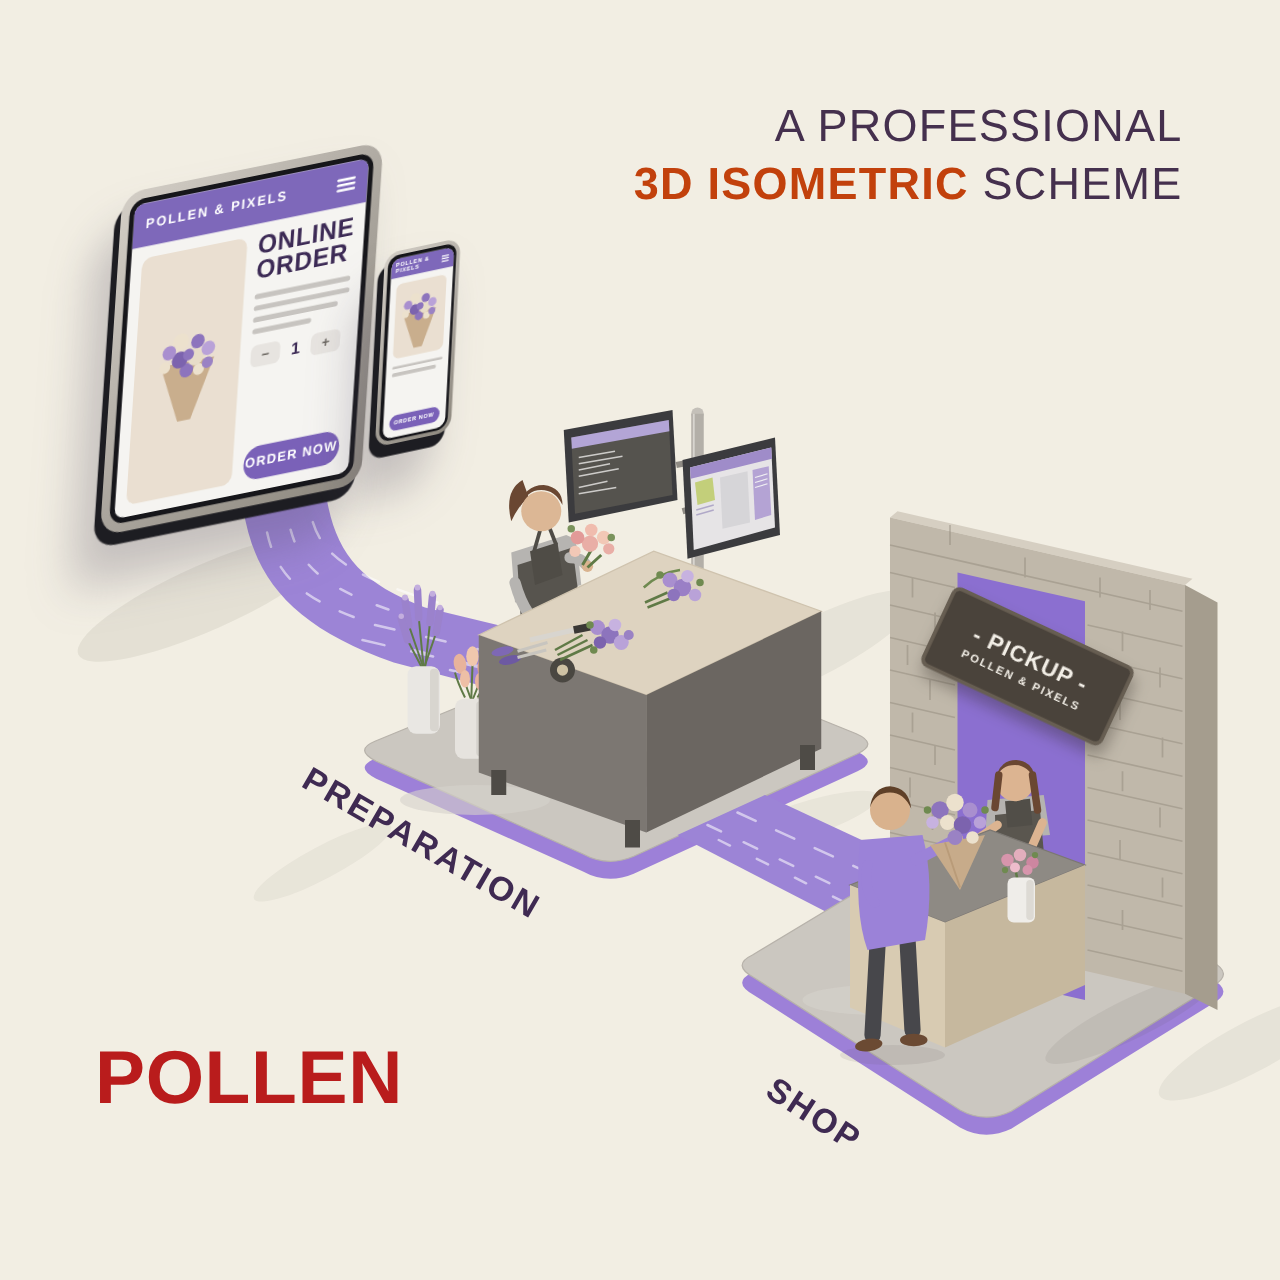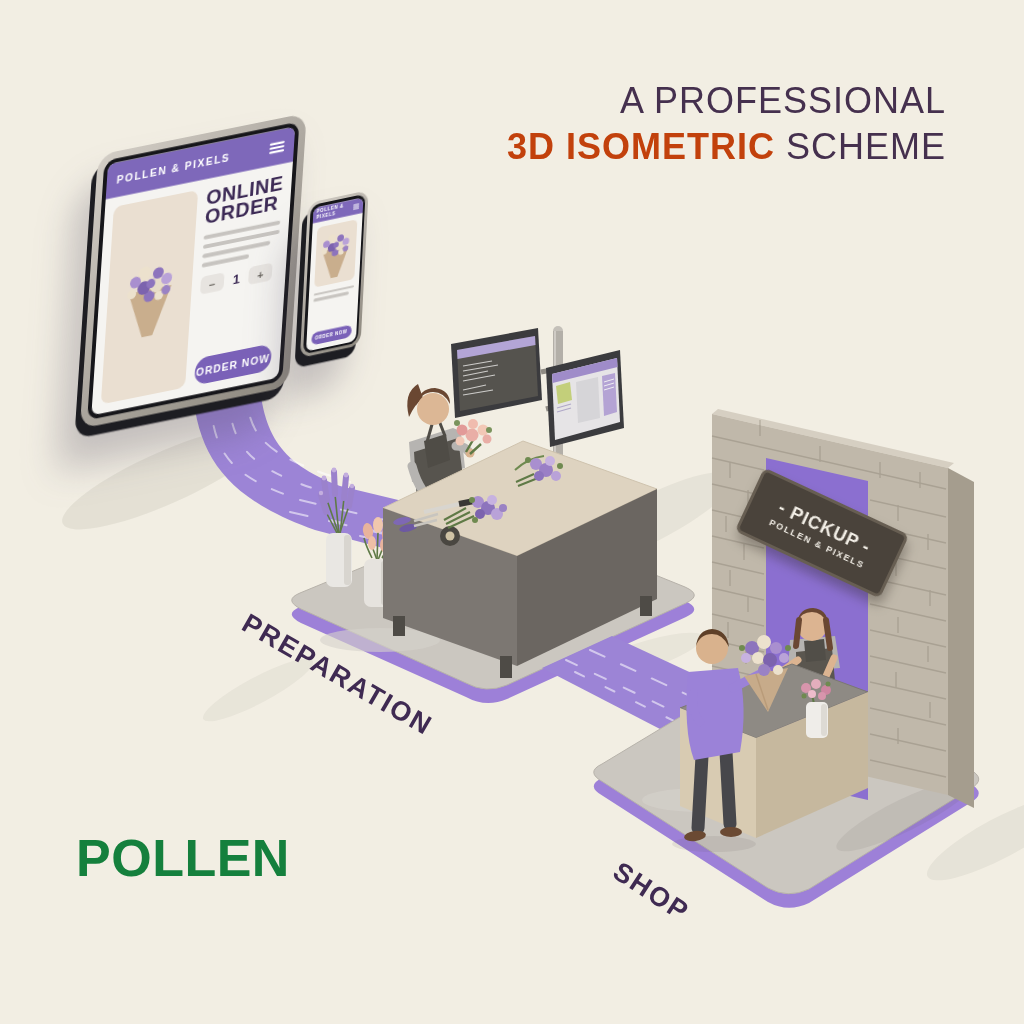--- a/index.html
+++ b/index.html
@@ -10,21 +10,21 @@
   }
   .scene{position:absolute;left:0;top:0;z-index:1;}
 
   
   .heading{position:absolute;top:78px;right:78px;z-index:8;text-align:right;
     color:#45304e;line-height:1.28;letter-spacing:1px;font-size:36px;font-weight:500;}
   .heading b{font-weight:800;color:#c2410c;}
 
   
   .wordmark{position:absolute;left:76px;top:832px;z-index:8;
-    font-size:52px;font-weight:800;color:#15803d;line-height:1.0;letter-spacing:.5px;text-align:center;}
+    font-size:60px;font-weight:800;color:#b91c1c;line-height:1.0;letter-spacing:.5px;text-align:center;}
 
   
   .stage-label{position:absolute;z-index:8;font-weight:800;color:#3f2a52;letter-spacing:2px;font-size:27px;}
   .label-prep{left:252px;top:608px;transform:rotate(30deg);transform-origin:0 0;}
   .label-shop{left:624px;top:856px;transform:rotate(33deg);transform-origin:0 0;}
 
   
   .pickup-sign{position:absolute;left:742px;top:498px;width:154px;height:64px;z-index:9;
     transform:rotate(25deg);background:#4a433b;border:3px solid #675e52;border-radius:7px;
     display:flex;flex-direction:column;align-items:center;justify-content:center;gap:2px;

